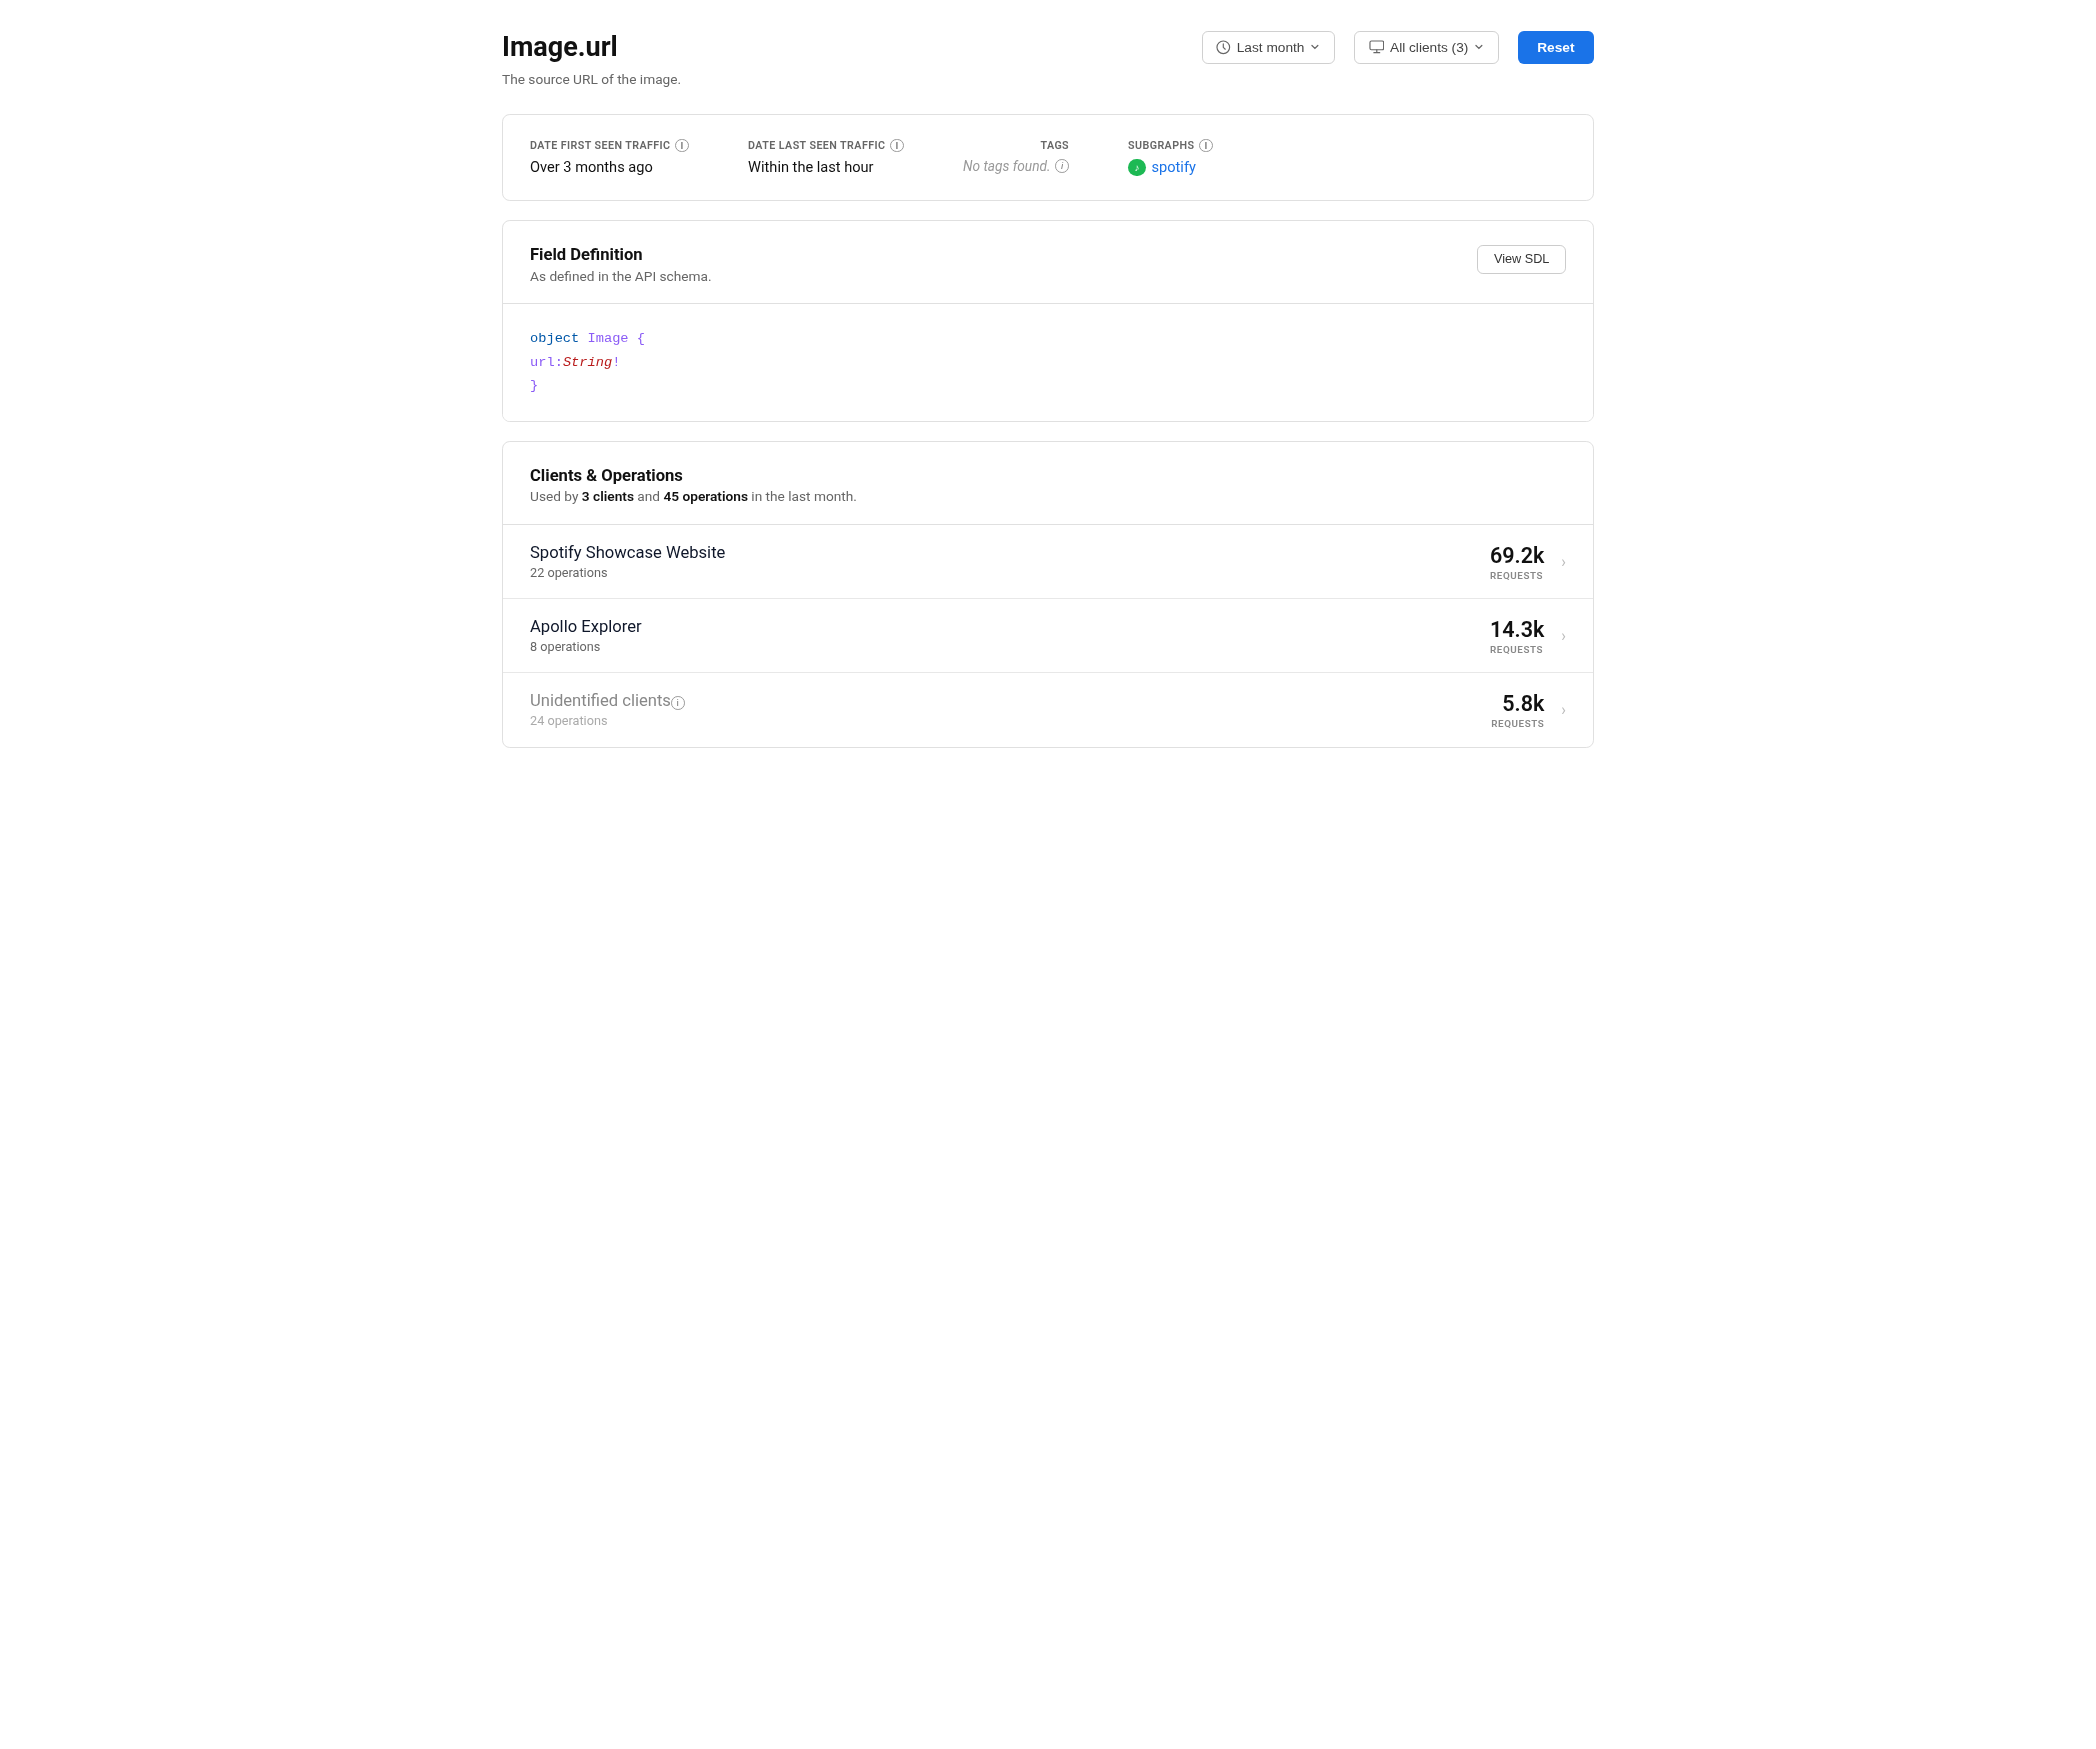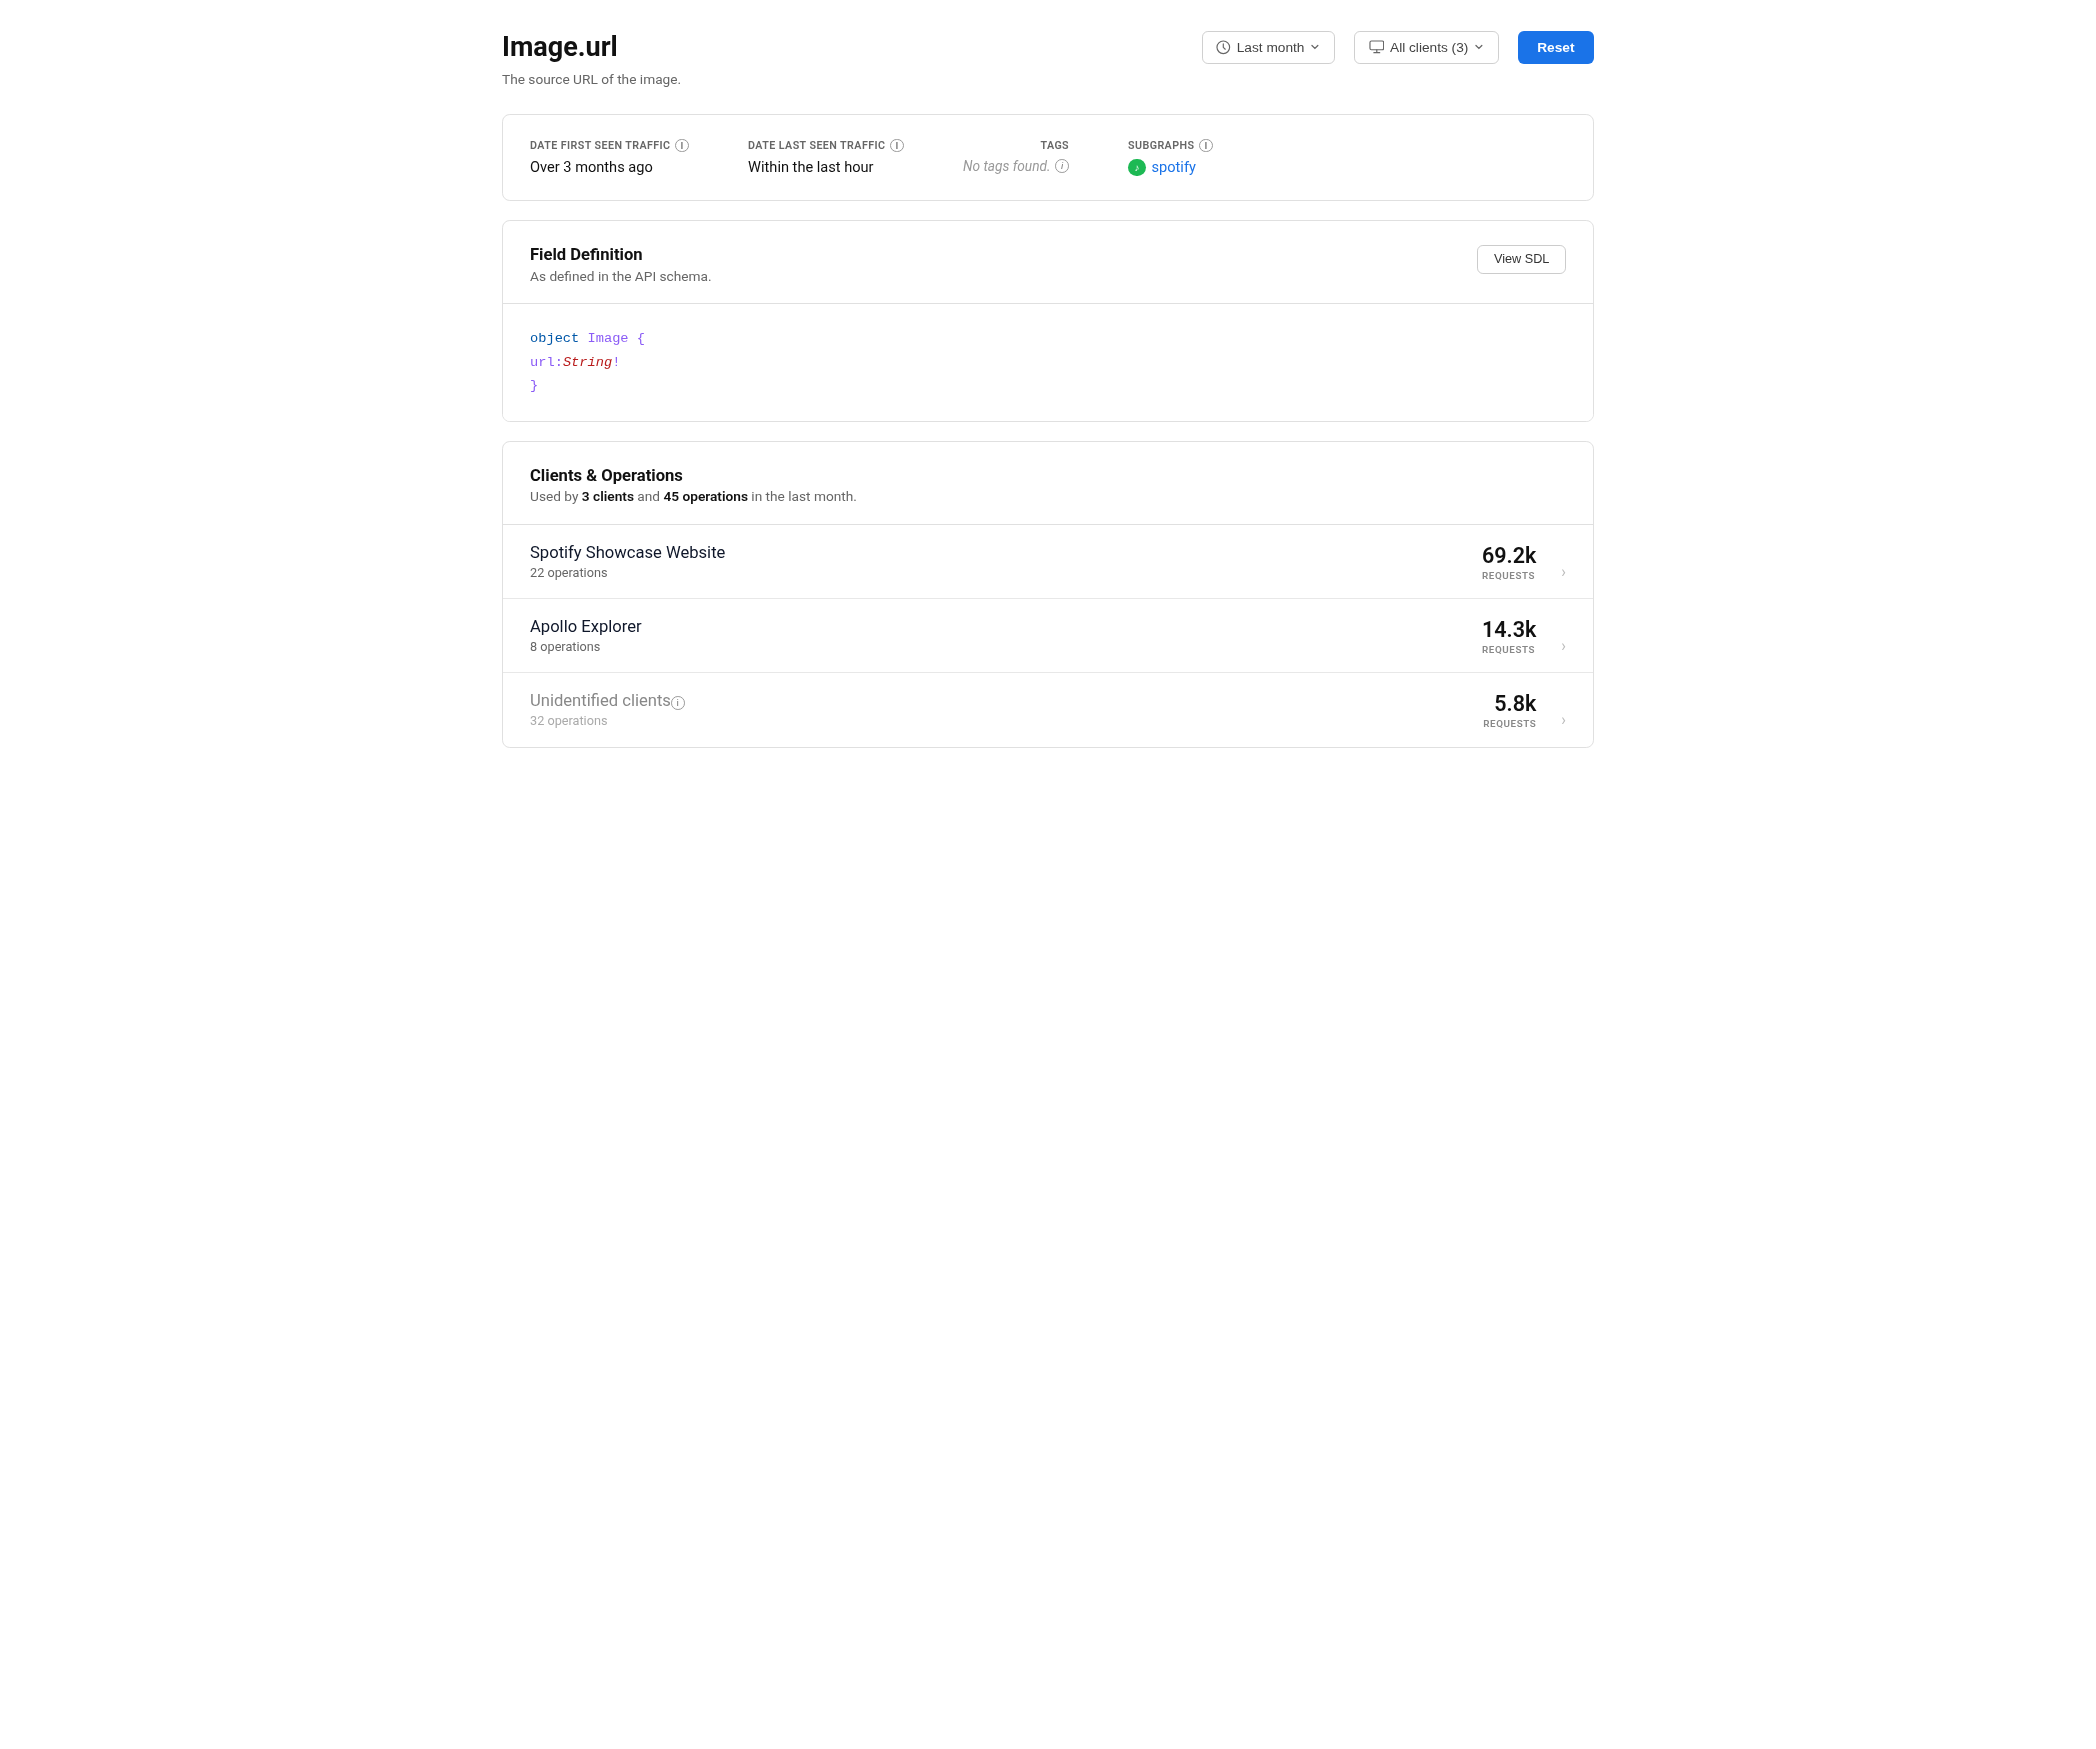--- a/index.html
+++ b/index.html
@@ -201,22 +201,22 @@
       margin-bottom: 2.9px;
     }
     .client-name.muted { color: #888; }
     .client-ops {
       font-size: 12.7px;
       color: #666;
     }
     .client-ops.muted { color: #aaa; }
     .client-requests {
       display: flex;
-      align-items: flex-end;
-      gap: 25px;
+      align-items: center;
+      gap: 17px;
       margin-left: 40px;
     }
     .requests-count {
       font-size: 21.5px;
       font-weight: 600;
       color: #111;
       text-align: right;
     }
     .requests-label {
       font-size: 9.8px;
@@ -363,21 +363,21 @@
         <div class="requests-label">REQUESTS</div>
       </div>
       <span class="chevron-icon">›</span>
     </div>
   </div>
       <div class="client-row">
     <div>
       <div class="client-name muted">
         Unidentified clients<span class="info-icon">i</span>
       </div>
-      <div class="client-ops muted">32 operations</div>
+      <div class="client-ops muted">24 operations</div>
     </div>
     <div class="client-requests">
       <div>
         <div class="requests-count">5.8k</div>
         <div class="requests-label">REQUESTS</div>
       </div>
       <span class="chevron-icon">›</span>
     </div>
   </div>
     </div>

